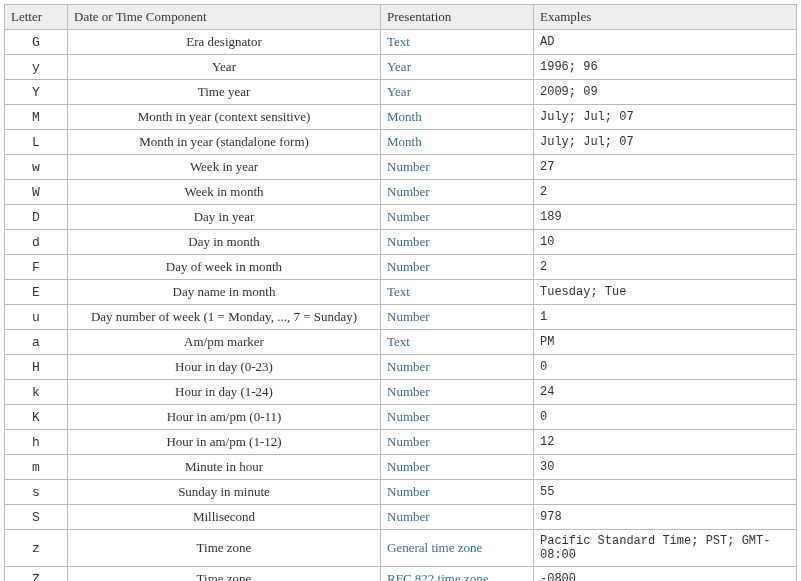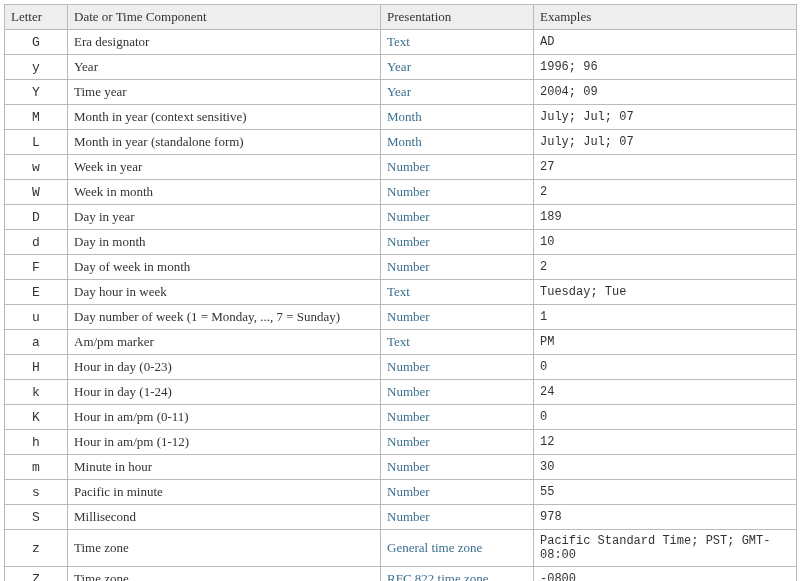--- a/index.html
+++ b/index.html
@@ -37,20 +37,21 @@
     color: #3b6e8f;
     cursor: pointer;
   }
   td.examples {
     font-family: "Courier New", Courier, monospace;
     font-size: 12px;
     width: 250px;
   }
   td.component {
     width: 300px;
+    text-align: center;
   }
 </style>
 </head>
 <body>
 
 <table>
   <thead>
     <tr>
       <th>Letter</th>
       <th>Date or Time Component</th>
@@ -68,21 +69,21 @@
       <tr>
         <td class="letter">y</td>
         <td class="component">Year</td>
         <td class="presentation"><span class="link">Year</span></td>
         <td class="examples">1996; 96</td>
       </tr>
       <tr>
         <td class="letter">Y</td>
         <td class="component">Time year</td>
         <td class="presentation"><span class="link">Year</span></td>
-        <td class="examples">2004; 09</td>
+        <td class="examples">2009; 09</td>
       </tr>
       <tr>
         <td class="letter">M</td>
         <td class="component">Month in year (context sensitive)</td>
         <td class="presentation"><span class="link">Month</span></td>
         <td class="examples">July; Jul; 07</td>
       </tr>
       <tr>
         <td class="letter">L</td>
         <td class="component">Month in year (standalone form)</td>
@@ -114,21 +115,21 @@
         <td class="examples">10</td>
       </tr>
       <tr>
         <td class="letter">F</td>
         <td class="component">Day of week in month</td>
         <td class="presentation"><span class="link">Number</span></td>
         <td class="examples">2</td>
       </tr>
       <tr>
         <td class="letter">E</td>
-        <td class="component">Day hour in week</td>
+        <td class="component">Day name in month</td>
         <td class="presentation"><span class="link">Text</span></td>
         <td class="examples">Tuesday; Tue</td>
       </tr>
       <tr>
         <td class="letter">u</td>
         <td class="component">Day number of week (1 = Monday, ..., 7 = Sunday)</td>
         <td class="presentation"><span class="link">Number</span></td>
         <td class="examples">1</td>
       </tr>
       <tr>
@@ -162,21 +163,21 @@
         <td class="examples">12</td>
       </tr>
       <tr>
         <td class="letter">m</td>
         <td class="component">Minute in hour</td>
         <td class="presentation"><span class="link">Number</span></td>
         <td class="examples">30</td>
       </tr>
       <tr>
         <td class="letter">s</td>
-        <td class="component">Pacific in minute</td>
+        <td class="component">Sunday in minute</td>
         <td class="presentation"><span class="link">Number</span></td>
         <td class="examples">55</td>
       </tr>
       <tr>
         <td class="letter">S</td>
         <td class="component">Millisecond</td>
         <td class="presentation"><span class="link">Number</span></td>
         <td class="examples">978</td>
       </tr>
       <tr>

